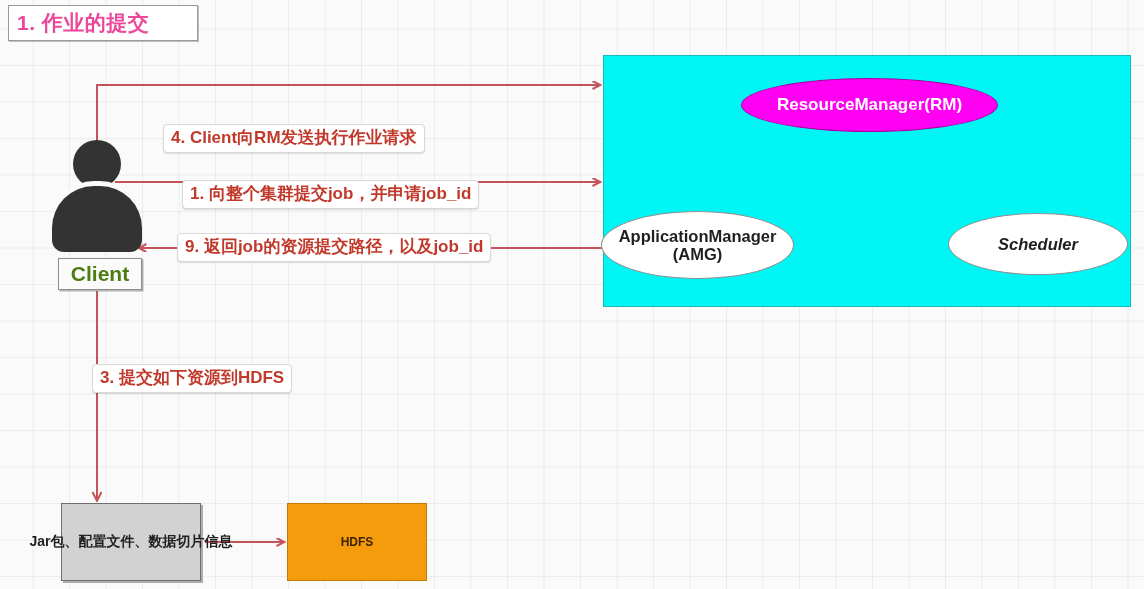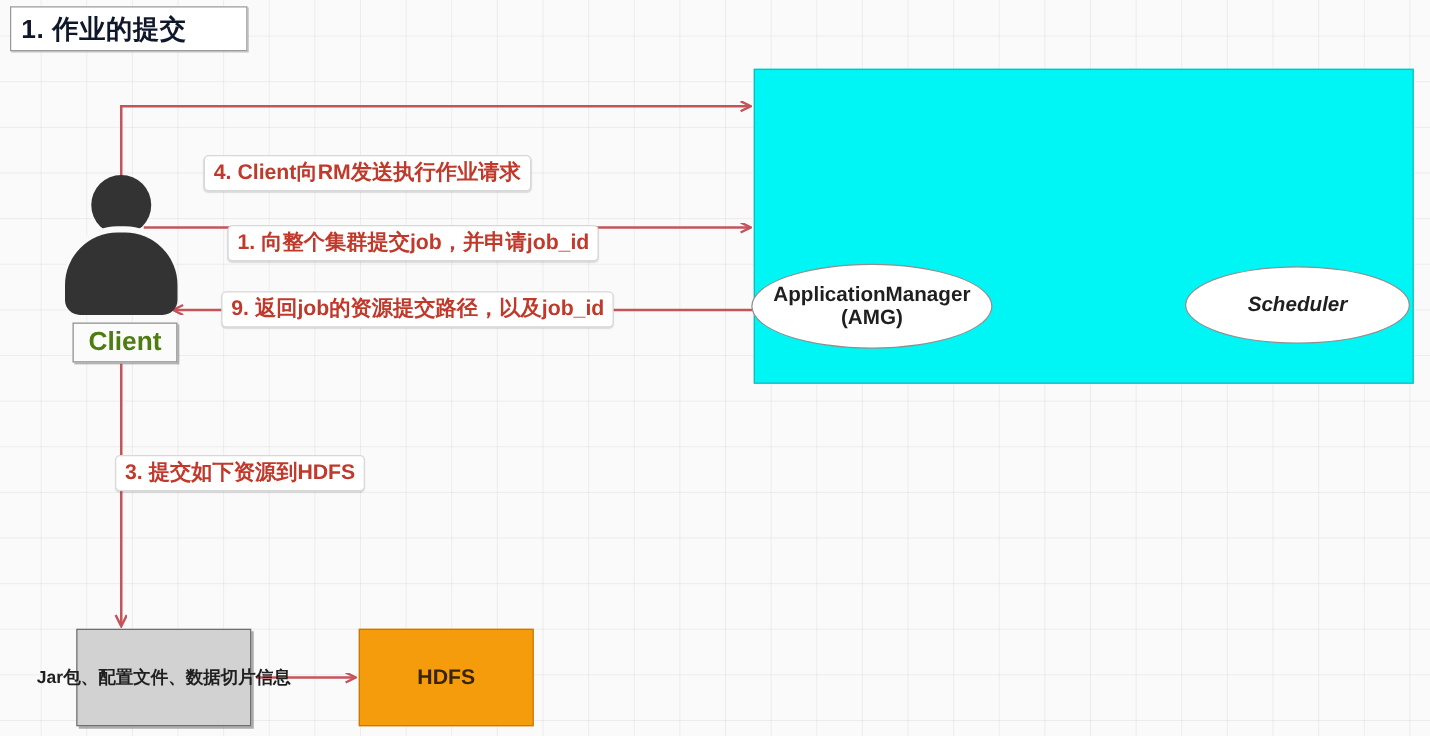--- a/index.html
+++ b/index.html
@@ -30,21 +30,21 @@
     height: 36px;
     background: #ffffff;
     border: 1px solid #9a9a9a;
     box-shadow: 1px 1px 0 rgba(120,120,120,0.45);
     display: flex;
     align-items: center;
     padding-left: 8px;
     box-sizing: border-box;
   }
   #title-box .txt {
-    color: #0f172a;
+    color: #ec4899;
     font-size: 21px;
     font-weight: bold;
     letter-spacing: 0.5px;
     white-space: nowrap;
   }
 
   
   #client-figure {
     position: absolute;
     left: 52px;
@@ -178,21 +178,21 @@
     height: 78px;
     background: #f59c0d;
     border: 1px solid #c47a06;
     display: flex;
     align-items: center;
     justify-content: center;
     box-sizing: border-box;
   }
   #hdfs-box .txt {
     color: #3a2400;
-    font-size: 17px;
+    font-size: 12px;
     font-weight: bold;
   }
 
   
   .arrow-label {
     position: absolute;
     background: #ffffff;
     border: 1px solid #d8d8d8;
     border-radius: 4px;
     box-shadow: 0 1px 1px rgba(0,0,0,0.12);
@@ -263,20 +263,23 @@
 
   <div id="client-figure">
     <div id="client-head"></div>
     <div id="client-body"></div>
   </div>
   <div id="client-label">
     <span class="txt">Client</span>
   </div>
 
   <div id="rm-container">
+    <div class="ellipse" id="rm-ellipse">
+      <span>ResourceManager(RM)</span>
+    </div>
     <div class="ellipse" id="amg-ellipse">
       <span>
         <span>ApplicationManager</span><br>
         <span>(AMG)</span>
       </span>
     </div>
     <div class="ellipse" id="scheduler-ellipse">
       <span>Scheduler</span>
     </div>
   </div>

